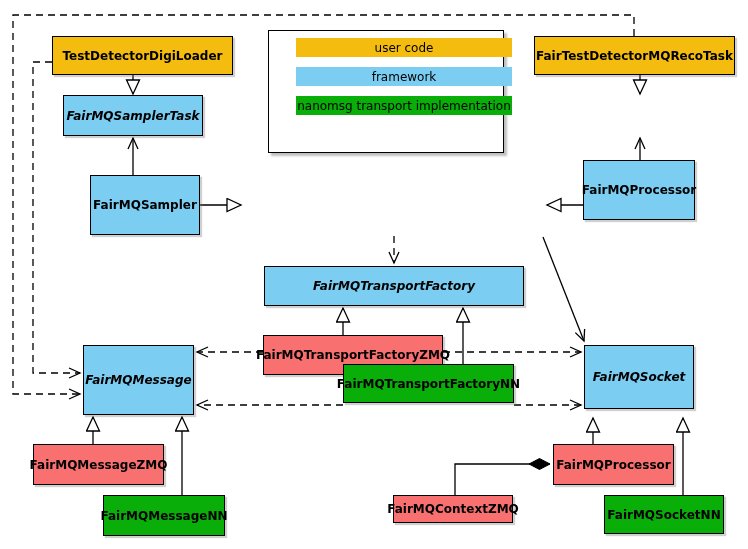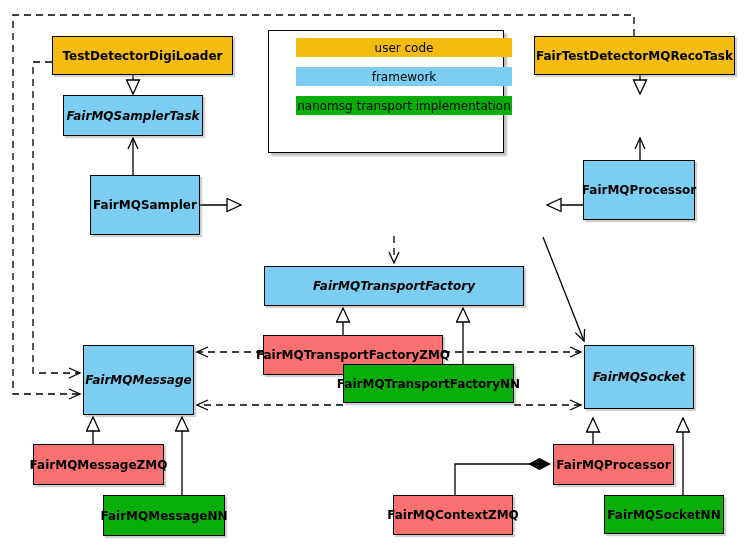--- a/index.html
+++ b/index.html
@@ -106,19 +106,19 @@
   <div class="node green" style="left:343px;top:364px;width:171px;height:39px">FairMQTransportFactoryNN</div>
 
   <div class="node blue abstract" style="left:83px;top:345px;width:111px;height:70px">FairMQMessage</div>
 
   <div class="node blue abstract" style="left:584px;top:345px;width:110px;height:64px">FairMQSocket</div>
 
   <div class="node red" style="left:33px;top:444px;width:131px;height:41px">FairMQMessageZMQ</div>
 
   <div class="node green" style="left:103px;top:495px;width:122px;height:41px">FairMQMessageNN</div>
 
-  <div class="node red" style="left:393px;top:495px;width:120px;height:40px">FairMQContextZMQ</div>
+  <div class="node red" style="left:393px;top:495px;width:120px;height:28px">FairMQContextZMQ</div>
 
   <div class="node red" style="left:553px;top:444px;width:121px;height:41px">FairMQProcessor</div>
 
   <div class="node green" style="left:604px;top:495px;width:120px;height:39px">FairMQSocketNN</div>
 
 </div>
 
 </body></html>

